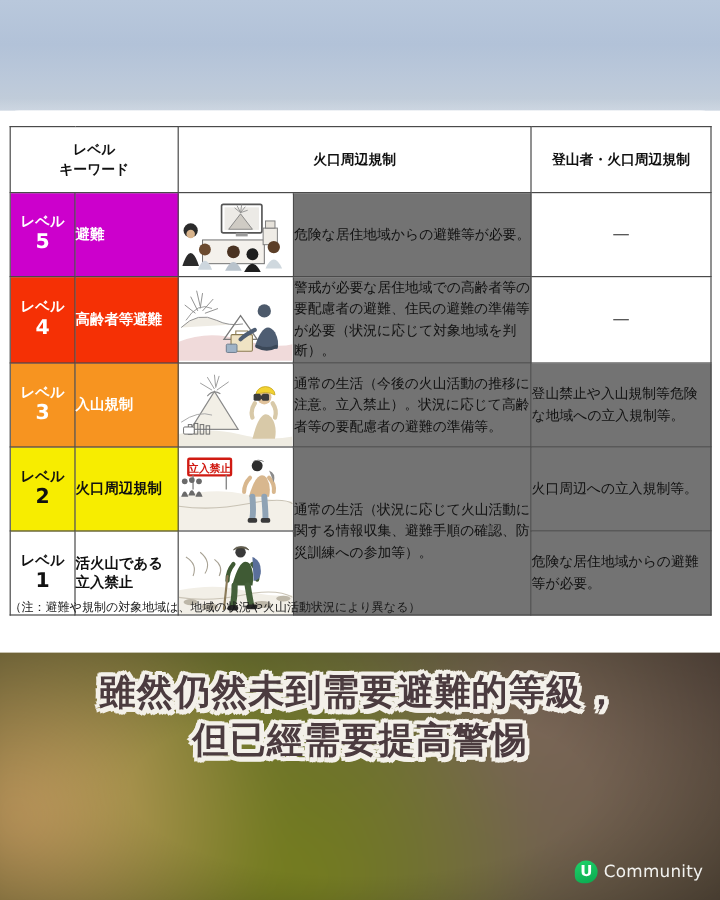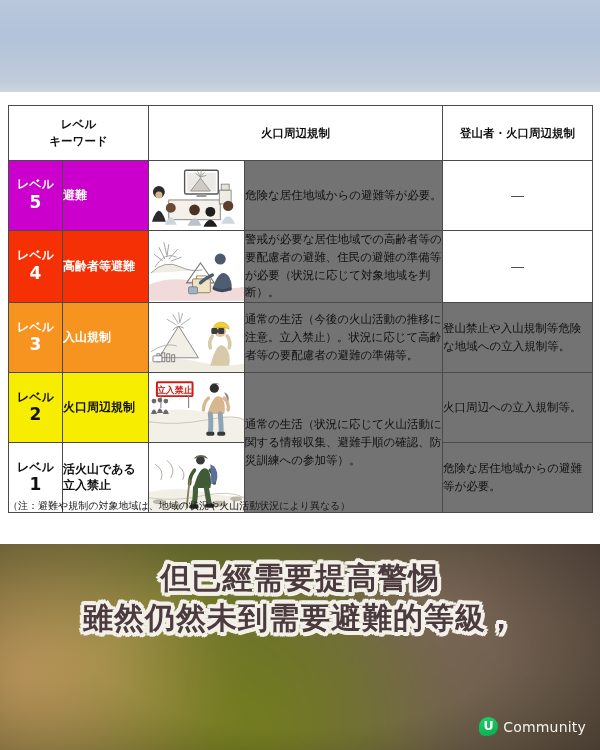--- a/index.html
+++ b/index.html
@@ -459,22 +459,22 @@
       </table>
 
     <div class="footnote">（注：避難や規制の対象地域は、地域の状況や火山活動状況により異なる）</div>
   </div>
 
   <div class="photo-area">
     <div class="photo-blur"></div>
     <div class="photo-vignette"></div>
 
     <div class="caption">
+      <span class="line">雖然仍然未到需要避難的等級，</span>
       <span class="line">但已經需要提高警惕</span>
-      <span class="line">雖然仍然未到需要避難的等級，</span>
     </div>
 
     <div class="watermark">
       <span class="wm-badge">U</span>
       <span class="wm-text">Community</span>
     </div>
   </div>
 
 </div>
 

